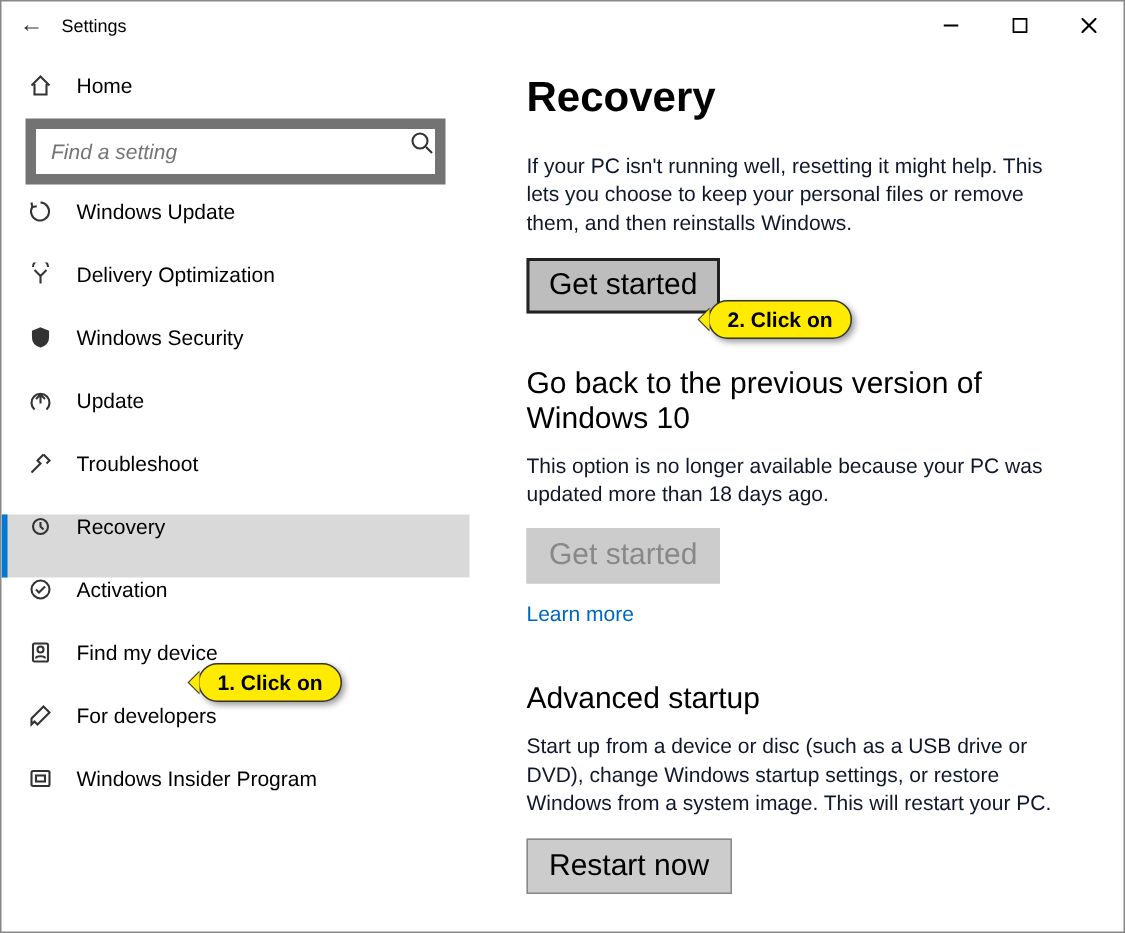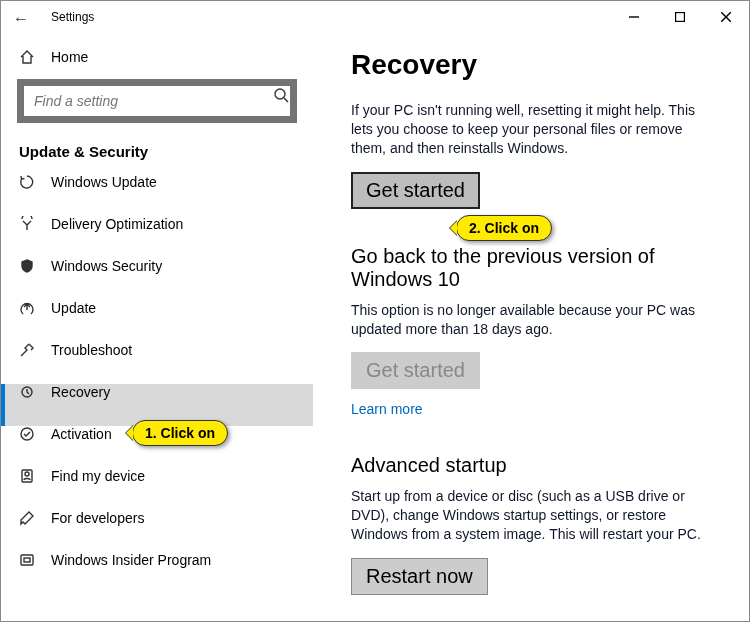--- a/index.html
+++ b/index.html
@@ -1,20 +1,20 @@
 <!DOCTYPE html>
 <html><head>
 <meta charset="utf-8">
 <style>
   * { box-sizing: border-box; margin: 0; padding: 0; font-family: "Segoe UI", sans-serif; }
   body { background: #fff; width: 750px; height: 622px; overflow: hidden; position: relative; }
   .window { width: 750px; height: 622px; display: flex; flex-direction: column; border: 1px solid #888; background: #fff; }
   .titlebar { height: 32px; display: flex; align-items: center; padding-left: 6px; }
   .titlebar .back { width: 28px; text-align: center; font-size: 16px; color: #333; }
-  .titlebar .title { font-size: 12px; margin-left: 16px; color: #000; }
+  .titlebar .title { font-size: 12px; margin-left: 6px; color: #000; }
   .titlebar .spacer { flex: 1; }
   .winbtn { width: 46px; height: 32px; display: flex; align-items: center; justify-content: center; font-size: 12px; color: #000; }
   .winbtn svg { width: 10px; height: 10px; stroke: #000; fill: none; }
   .body { flex: 1; display: flex; overflow: hidden; }
   .sidebar { width: 312px; padding-top: 6px; position: relative; }
   .home-row { display: flex; align-items: center; padding: 10px 18px; font-size: 14px; color: #000; }
   .home-row .icon { width: 22px; display: flex; justify-content: flex-start; }
   .watermark { position: absolute; top: 54px; left: 68px; font-size: 22px; font-style: italic; font-weight: 600; color: rgba(0,0,0,0.20); pointer-events: none; }
   .search-wrap { margin: 4px 16px 10px 16px; position: relative; }
   .search { width: 100%; height: 44px; border: 7px solid #737373; padding: 0 30px 0 10px; font-size: 14px; font-style: italic; color: #666; background: #fff; }
@@ -76,21 +76,20 @@
         <span class="label" style="margin-left:10px">Home</span>
       </div>
       <div class="watermark">TenForums.com</div>
       <div class="search-wrap">
         <input class="search" placeholder="Find a setting" style="">
         <svg class="search-icon" viewBox="0 0 16 16">
             <circle cx="7" cy="7" r="5"></circle>
             <line x1="11" y1="11" x2="15" y2="15"></line>
           </svg>
       </div>
-      <div class="category">Update &amp; Security</div>
       <div id="nav-list">
           <div class="nav-item">
             <span class="icon">
               <svg width="16" height="16" viewBox="0 0 16 16">
                 <path d="M8 2 A6 6 0 1 1 2.5 5"></path>
                 <path d="M2 2 L2.5 5 L5.5 4.5"></path>
               </svg>
             </span>
             <span class="label">Windows Update</span>
           </div>
@@ -191,14 +190,14 @@
 
       <div class="block" style="margin-bottom:0">
         <div class="section-title">Advanced startup</div>
         <div class="section-desc">Start up from a device or disc (such as a USB drive or DVD), change Windows startup settings, or restore Windows from a system image. This will restart your PC.</div>
         <span class="btn">Restart now</span>
       </div>
     </div>
   </div>
 </div>
 
-<div class="callout" style="top:420px; left:132px;">1. Click on</div>
-<div class="callout" style="top:200px; left:456px;margin-top:15px;">2. Click on</div>
+<div class="callout" style="top:442px; left:132px;">1. Click on</div>
+<div class="callout" style="top:200px; left:472px;">2. Click on</div>
 
 </body></html>

